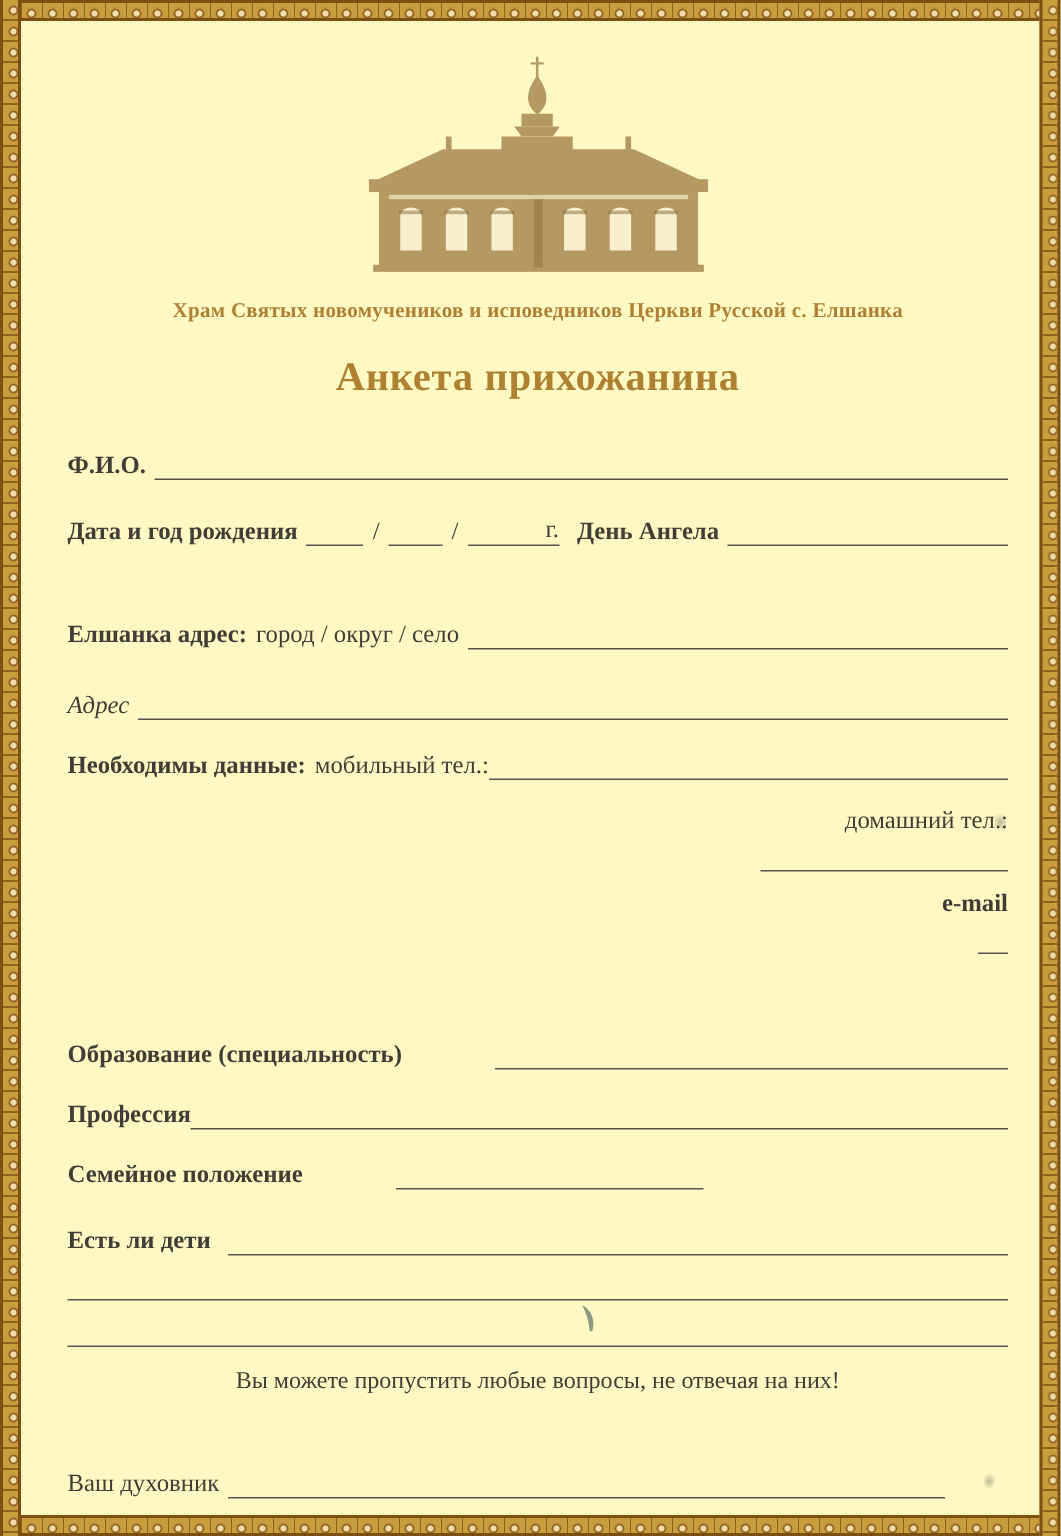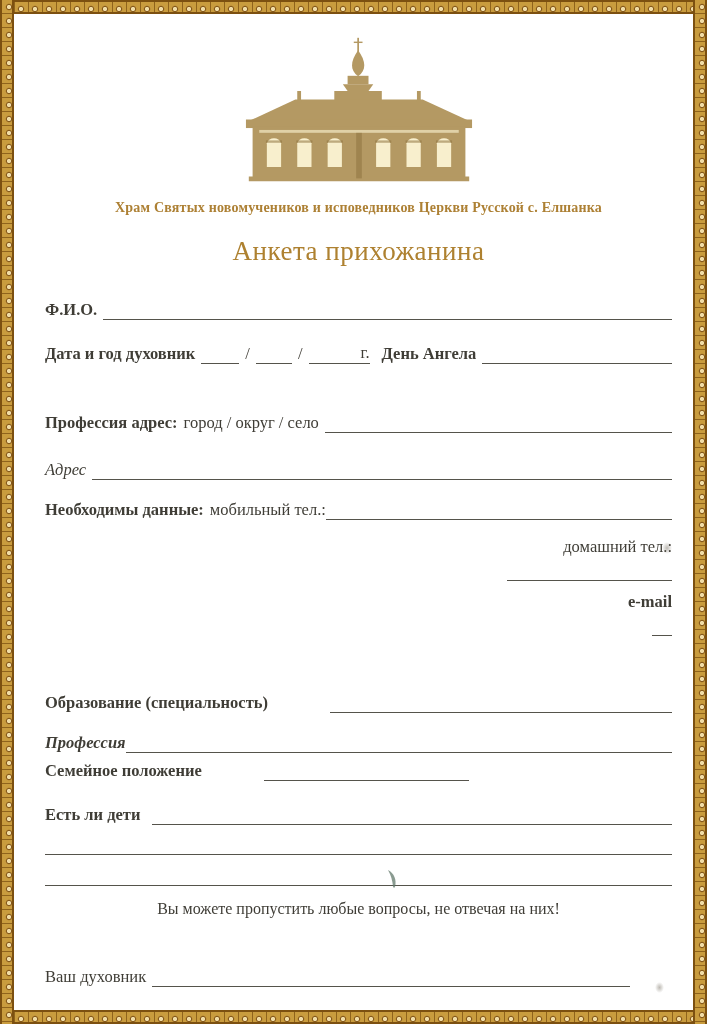--- a/index.html
+++ b/index.html
@@ -1,20 +1,20 @@
 <!DOCTYPE html>
 <html lang="ru"><head>
 <meta charset="utf-8">
 <style>
   html,body{margin:0;padding:0;background:#888;}
   .page{
     position:relative;
     width:707px;height:1024px;
     margin:0 auto;
-    background:#ffffff;
+    background:#fef9c3;
     font-family:"Liberation Serif","DejaVu Serif",serif;
     color:#3f3d36;
     overflow:hidden;
     box-sizing:border-box;
   }
   
   .bstrip{position:absolute;z-index:6;box-sizing:border-box;background-color:#c99c3e;}
   .bstrip.h{
     left:0;right:0;height:14px;
     background-image:
@@ -52,21 +52,21 @@
     margin-top:14px;
     font-size:14px;
     font-weight:bold;
     color:#ad8034;
     letter-spacing:.2px;
   }
   .form-title{
     text-align:center;
     margin-top:20px;
     font-size:27px;
-    font-weight:normal;
+    font-weight:bold;
     color:#ae8130;
     letter-spacing:.5px;
   }
   .row{
     display:flex;
     align-items:flex-end;
     font-size:16.5px;
     line-height:1.15;
     white-space:nowrap;
   }
@@ -106,22 +106,22 @@
   .smudge.s1{left:662px;top:542px;width:10px;height:12px;}
   .smudge.s2{left:655px;top:982px;width:9px;height:11px;}
   
   .r-fio{margin-top:34px;}
   .r-birth{margin-top:24px;}
   .r-homeaddr{margin-top:50px;}
   .r-addr{margin-top:28px;font-style:italic;}
   .r-contact{margin-top:21px;}
   .r-homephone{margin-top:18px;flex-direction:column;}
   .r-edu{margin-top:58px;gap:28px;}
-  .r-prof{margin-top:21px;font-style:italic;}
-  .r-marital{margin-top:9px;gap:28px;}
+  .r-prof{margin-top:21px;}
+  .r-marital{margin-top:21px;gap:28px;}
   .r-children{margin-top:25px;text-align:right;}
   .l-extra1{margin-top:29px;}
   .l-extra2{margin-top:30px;}
   .r-confessor{margin-top:50px;}
   .r-confessor .blank{margin-right:42px;}
 </style>
 </head>
 <body>
 
 <div class="page">
@@ -175,40 +175,40 @@
 
     <div class="form-title">Анкета прихожанина</div>
 
     <div class="row r-fio">
       <span class="b">Ф.И.О.</span>
       <span class="gap-s"></span>
       <span class="blank"></span>
     </div>
 
     <div class="row r-birth">
-      <span class="b">Дата и год духовник</span>
+      <span class="b">Дата и год рождения</span>
       <span class="gap-s"></span>
       <span class="blank fixed" style="width:38px"></span>
       <span class="gap-s"></span>
       <span>/</span>
       <span class="gap-s"></span>
       <span class="blank fixed" style="width:36px"></span>
       <span class="gap-s"></span>
       <span>/</span>
       <span class="gap-s"></span>
       <span class="blank fixed" style="width:52px"></span>
       <span class="u">г.</span>
       <span class="gap-m"></span>
       <span class="b">День Ангела</span>
       <span class="gap-s"></span>
       <span class="blank"></span>
     </div>
 
     <div class="row r-homeaddr">
-      <span class="b">Профессия адрес:</span>
+      <span class="b">Елшанка адрес:</span>
       <span class="gap-s"></span>
       <span>город / округ / село</span>
       <span class="gap-s"></span>
       <span class="blank"></span>
     </div>
 
     <div class="row r-addr">
       <span>Адрес</span>
       <span class="gap-s"></span>
       <span class="blank"></span>

